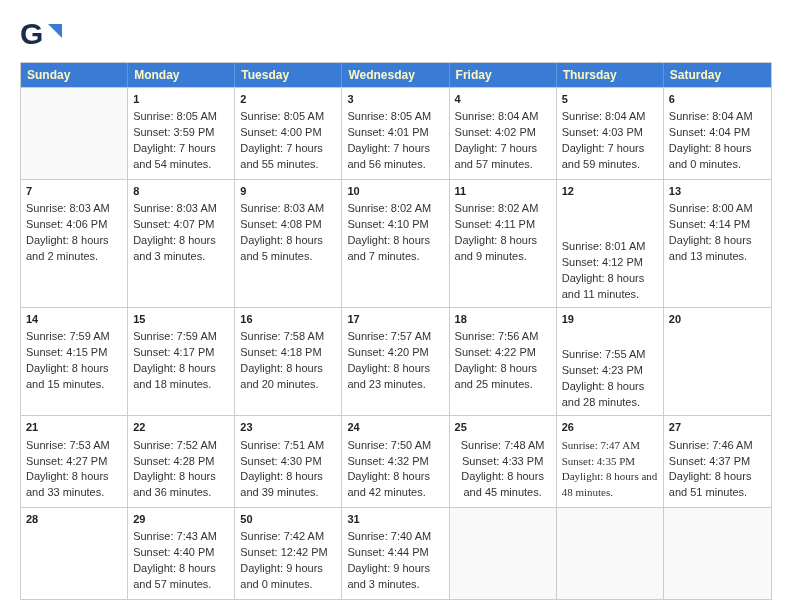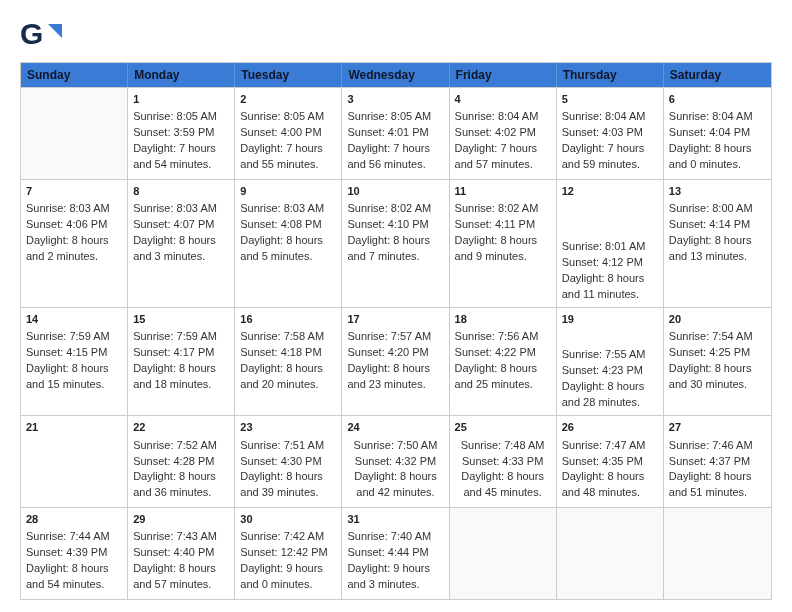--- a/index.html
+++ b/index.html
@@ -46,21 +46,21 @@
       display: flex;
       flex-direction: column;
       border: 1px solid #ccc;
     }
     .cal-header {
       display: grid;
       grid-template-columns: repeat(7, 1fr);
       background: #3a7bd5;
     }
     .cal-header-cell {
-      color: #0f172a;
+      color: #fef9c3;
       font-size: 12px;
       font-weight: bold;
       padding: 5px 6px;
       text-align: left;
       border-right: 1px solid #5a9be0;
     }
     .cal-header-cell:last-child {
       border-right: none;
     }
     .cal-body {
@@ -255,81 +255,78 @@
 Daylight: 8 hours and 25 minutes.</div>
           </div>
           <div class="cal-cell">
             <span class="day-num">19</span>
             <div class="sun-info" style="white-space: pre-line; margin-top: 20px;">Sunrise: 7:55 AM
 Sunset: 4:23 PM
 Daylight: 8 hours and 28 minutes.</div>
           </div>
           <div class="cal-cell">
             <span class="day-num">20</span>
-            <div class="sun-info" style="white-space: pre-line;">Sunrise: 7:54 AM
-Sunset: 4:25 PM
-Daylight: 8 hours and 30 minutes.</div>
           </div>
         </div>
         <div class="cal-row">
           <div class="cal-cell">
             <span class="day-num">21</span>
+            <div class="sun-info" style="white-space: pre-line;">Sunrise: 7:53 AM
+Sunset: 4:27 PM
+Daylight: 8 hours and 33 minutes.</div>
           </div>
           <div class="cal-cell">
             <span class="day-num">22</span>
             <div class="sun-info" style="white-space: pre-line;">Sunrise: 7:52 AM
 Sunset: 4:28 PM
 Daylight: 8 hours and 36 minutes.</div>
           </div>
           <div class="cal-cell">
             <span class="day-num">23</span>
             <div class="sun-info" style="white-space: pre-line;">Sunrise: 7:51 AM
 Sunset: 4:30 PM
 Daylight: 8 hours and 39 minutes.</div>
           </div>
           <div class="cal-cell">
             <span class="day-num">24</span>
-            <div class="sun-info" style="white-space: pre-line; text-align: center;">Sunrise: 7:50 AM
+            <div class="sun-info" style="white-space: pre-line;">Sunrise: 7:50 AM
 Sunset: 4:32 PM
 Daylight: 8 hours and 42 minutes.</div>
           </div>
           <div class="cal-cell">
             <span class="day-num">25</span>
             <div class="sun-info" style="white-space: pre-line; text-align: center;">Sunrise: 7:48 AM
 Sunset: 4:33 PM
 Daylight: 8 hours and 45 minutes.</div>
           </div>
           <div class="cal-cell">
             <span class="day-num">26</span>
-            <div class="sun-info" style="white-space: pre-line;">Sunrise: 7:47 AM
+            <div class="sun-info" style="white-space: pre-line; font-family: Liberation Serif, serif;">Sunrise: 7:47 AM
 Sunset: 4:35 PM
 Daylight: 8 hours and 48 minutes.</div>
           </div>
           <div class="cal-cell">
             <span class="day-num">27</span>
             <div class="sun-info" style="white-space: pre-line;">Sunrise: 7:46 AM
 Sunset: 4:37 PM
 Daylight: 8 hours and 51 minutes.</div>
           </div>
         </div>
         <div class="cal-row">
           <div class="cal-cell">
             <span class="day-num">28</span>
-            <div class="sun-info" style="white-space: pre-line;">Sunrise: 7:44 AM
-Sunset: 4:39 PM
-Daylight: 8 hours and 54 minutes.</div>
           </div>
           <div class="cal-cell">
             <span class="day-num">29</span>
             <div class="sun-info" style="white-space: pre-line;">Sunrise: 7:43 AM
 Sunset: 4:40 PM
 Daylight: 8 hours and 57 minutes.</div>
           </div>
           <div class="cal-cell">
-            <span class="day-num">30</span>
+            <span class="day-num">50</span>
             <div class="sun-info" style="white-space: pre-line;">Sunrise: 7:42 AM
 Sunset: 12:42 PM
 Daylight: 9 hours and 0 minutes.</div>
           </div>
           <div class="cal-cell">
             <span class="day-num">31</span>
             <div class="sun-info" style="white-space: pre-line;">Sunrise: 7:40 AM
 Sunset: 4:44 PM
 Daylight: 9 hours and 3 minutes.</div>
           </div>

